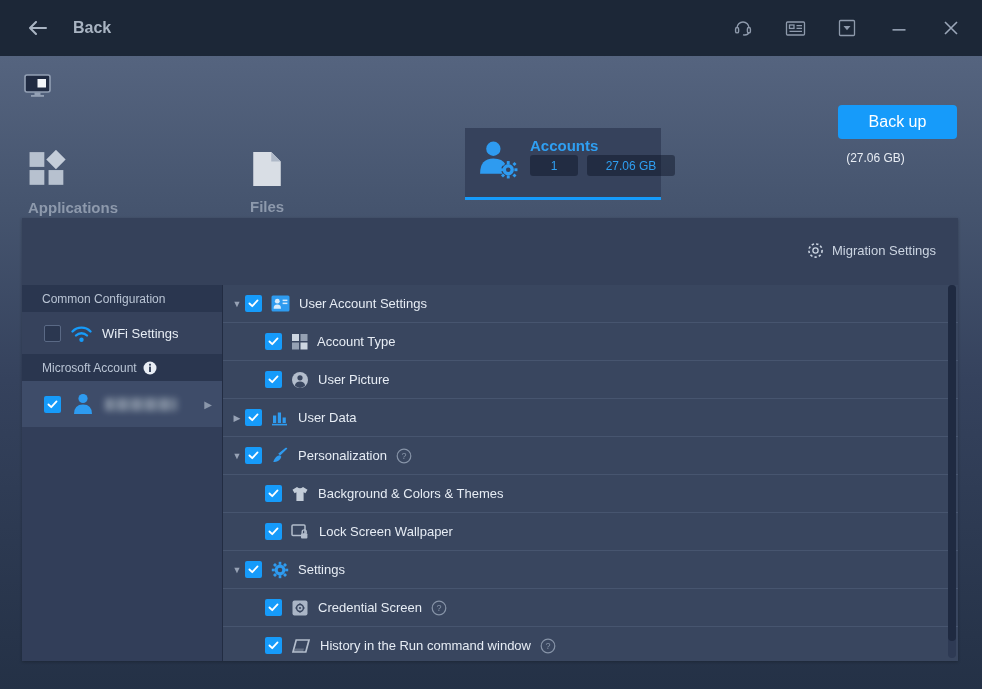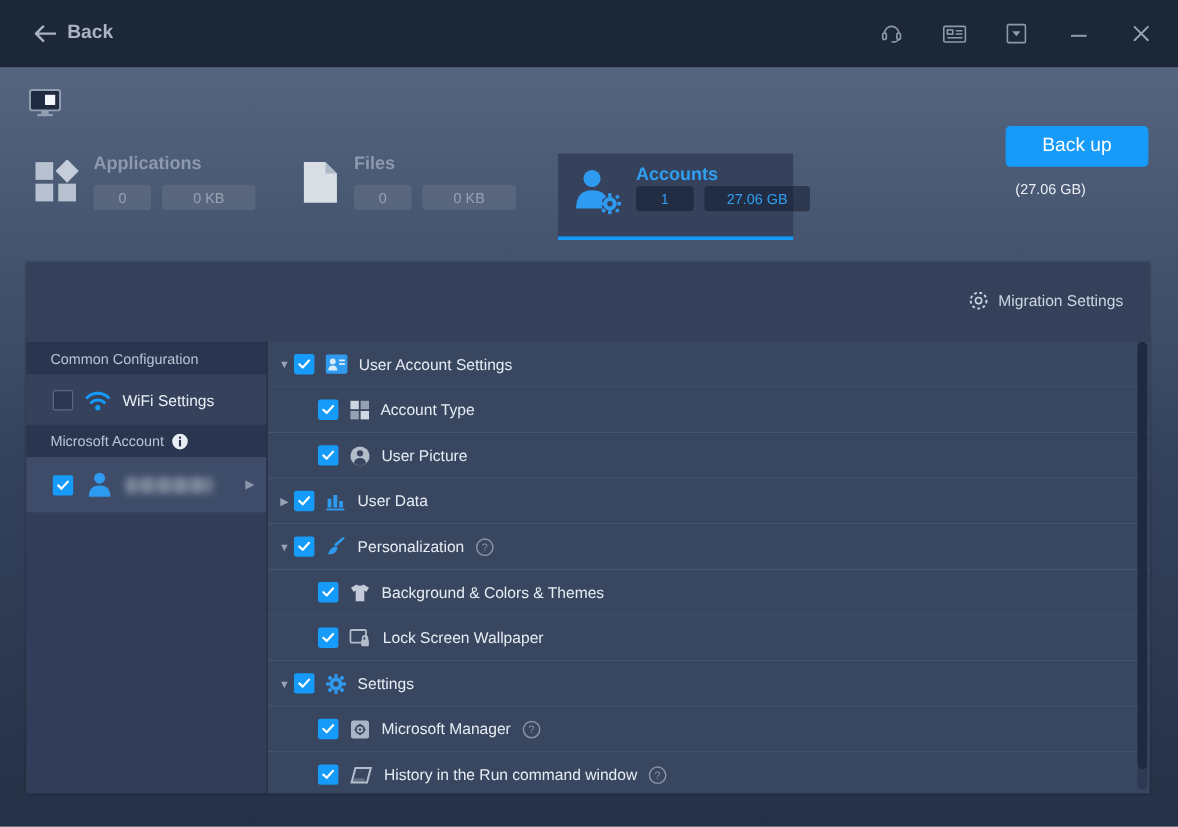--- a/index.html
+++ b/index.html
@@ -4,27 +4,27 @@
 <style>
   * { margin:0; padding:0; box-sizing:border-box; }
   html,body { width:982px; height:689px; }
   body { font-family:"Liberation Sans", sans-serif; overflow:hidden; }
   #app {
     position:relative; width:982px; height:689px; overflow:hidden;
     background:linear-gradient(180deg,#55647f 56px,#46556f 200px,#35425d 380px,#243146 100%);
   }
   
   .topbar { position:absolute; left:0; top:0; width:982px; height:56px; background:#1c2737; display:flex; align-items:center; }
-  .back { display:flex; align-items:center; gap:9px; margin-left:28px; cursor:pointer; color:#a9b4c2; font-size:16px; font-weight:bold; }
+  .back { display:flex; align-items:center; gap:26px; margin-left:28px; cursor:pointer; color:#a9b4c2; font-size:16px; font-weight:bold; }
   .winicons { margin-left:auto; display:flex; align-items:center; gap:26px; margin-right:18px; }
   .winicons .wbtn { width:26px; height:26px; display:flex; align-items:center; justify-content:center; cursor:pointer; }
   
   .notice { position:absolute; left:24px; top:74px; display:flex; align-items:center; gap:12px; color:#c6d0dc; font-size:14px; }
   
-  .tab { position:absolute; top:128px; display:flex; gap:11px; }
+  .tab { position:absolute; top:145px; display:flex; gap:11px;flex-direction:column; }
   .tab .col { display:flex; flex-direction:column; gap:9px; }
   .tab-label { font-size:15px; font-weight:bold; color:#8d99ac; }
   .badges { display:flex; gap:9px; }
   .badge { height:21px; border-radius:3px; background:rgba(255,255,255,0.08); color:#97a3b4; font-size:12px; display:flex; align-items:center; justify-content:center; }
   .badge.b-count { width:48px; }
   .badge.b-size { width:78px; }
   .tab-accounts { position:absolute; left:465px; top:128px; width:196px; height:72px; background:#36425c; border-bottom:3px solid #169bfa; cursor:pointer; }
   .tab-accounts .inner { position:absolute; left:13px; top:9px; display:flex; gap:11px; }
   .tab-accounts .tab-label { color:#2f9ff2; }
   .tab-accounts .badge { background:rgba(10,18,36,0.45); color:#2f9ff2; }
@@ -387,21 +387,21 @@
             </svg>
           </span>
         <span class="ticon">
           <svg width="18" height="18" viewBox="0 0 18 18">
             <rect x="1.5" y="1.5" width="15" height="15" rx="2" fill="#aab5c6"></rect>
             <circle cx="9" cy="9" r="3.4" fill="none" stroke="#39465f" stroke-width="1.5"></circle>
             <circle cx="9" cy="9" r="1.1" fill="#39465f"></circle>
             <path d="M9 4.2 V5.6 M9 12.4 V13.8 M4.2 9 H5.6 M12.4 9 H13.8" stroke="#39465f" stroke-width="1.2"></path>
           </svg>
         </span>
-        <span>Microsoft Manager</span>
+        <span>Credential Screen</span>
         <span class="qicon">
           <svg width="16" height="16" viewBox="0 0 16 16">
               <circle cx="8" cy="8" r="6.8" fill="none" stroke="#8794a8" stroke-width="1.2"></circle>
               <text x="8" y="11.2" font-size="9" text-anchor="middle" fill="#8794a8" font-family="Liberation Sans, sans-serif">?</text>
             </svg>
         </span>
       </div>
 
       <div class="trow">
         <span class="spacer"></span>

